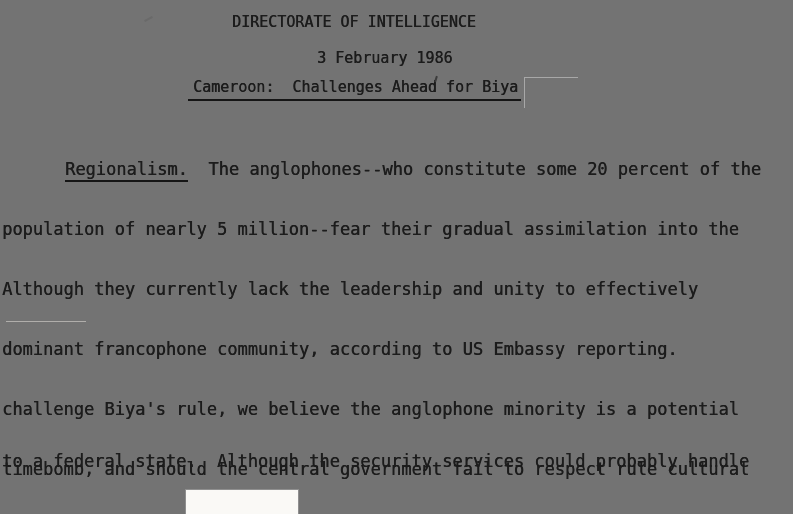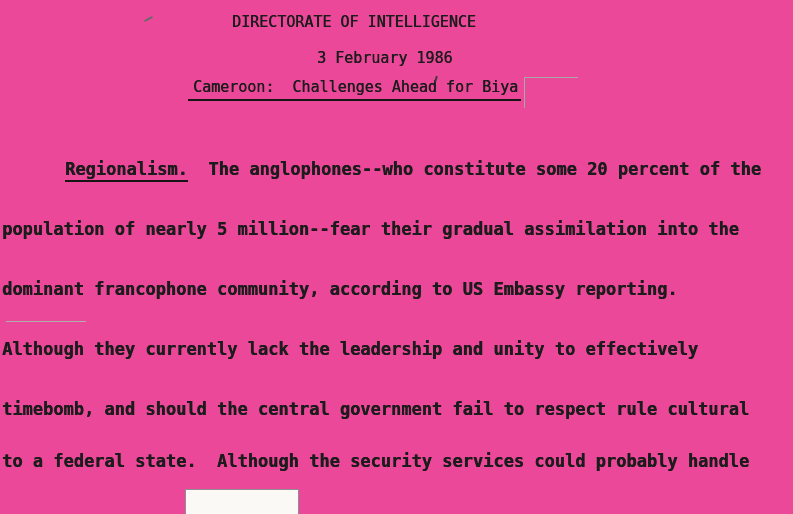--- a/index.html
+++ b/index.html
@@ -1,19 +1,19 @@
 <!DOCTYPE html>
 <html><head>
 <meta charset="utf-8">
 <style>
   html,body{margin:0;padding:0;}
   .page{
     position:relative;
     width:793px;height:514px;
-    background:#ec4899;
+    background:#737373;
     overflow:hidden;
     font-family:"DejaVu Sans Mono","Liberation Mono",monospace;
     color:#1c1c1c;
   }
   .hdr{
     position:absolute;
     font-size:15px;
     white-space:pre;
     text-shadow:0.4px 0 0 currentColor;
   }
@@ -26,21 +26,21 @@
     text-align:right;
   }
   .para{
     position:absolute;left:2px;
     font-size:17px;
     white-space:pre;
     text-shadow:0.4px 0 0 currentColor;
   }
   .para1{top:119px;line-height:20px;}
   .para2{top:413px;line-height:19.5px;}
-  .line{height:inherit;font-weight:bold;}
+  .line{height:inherit;}
   .lead-line{text-indent:63px;}
   .u-word{border-bottom:2px solid #151515;padding-bottom:1px;}
   .redact-bracket{
     position:absolute;
     left:524px;top:77px;
     width:53px;height:30px;
     border-top:1px solid #a8a8a8;
     border-left:1px solid #a8a8a8;
   }
   .redact-bottom{
@@ -82,22 +82,23 @@
 
   <div class="hdr doc-date">3 February 1986</div>
 
   <div class="hdr doc-title">Cameroon:  Challenges Ahead for Biya</div>
   <div class="artifact-accent"></div>
   <div class="redact-bracket"></div>
 
   <div class="para para1">
     <div class="line lead-line"><span class="u-word">Regionalism.</span><span>  The anglophones--who constitute some 20 percent of the</span></div>
     <div class="line">population of nearly 5 million--fear their gradual assimilation into the</div>
+    <div class="line">Although they currently lack the leadership and unity to effectively</div>
     <div class="line">dominant francophone community, according to US Embassy reporting.</div>
-    <div class="line">Although they currently lack the leadership and unity to effectively</div>
+    <div class="line">challenge Biya's rule, we believe the anglophone minority is a potential</div>
     <div class="line">timebomb, and should the central government fail to respect rule cultural</div>
     
     
     
     
     
     
     
     
   </div>

